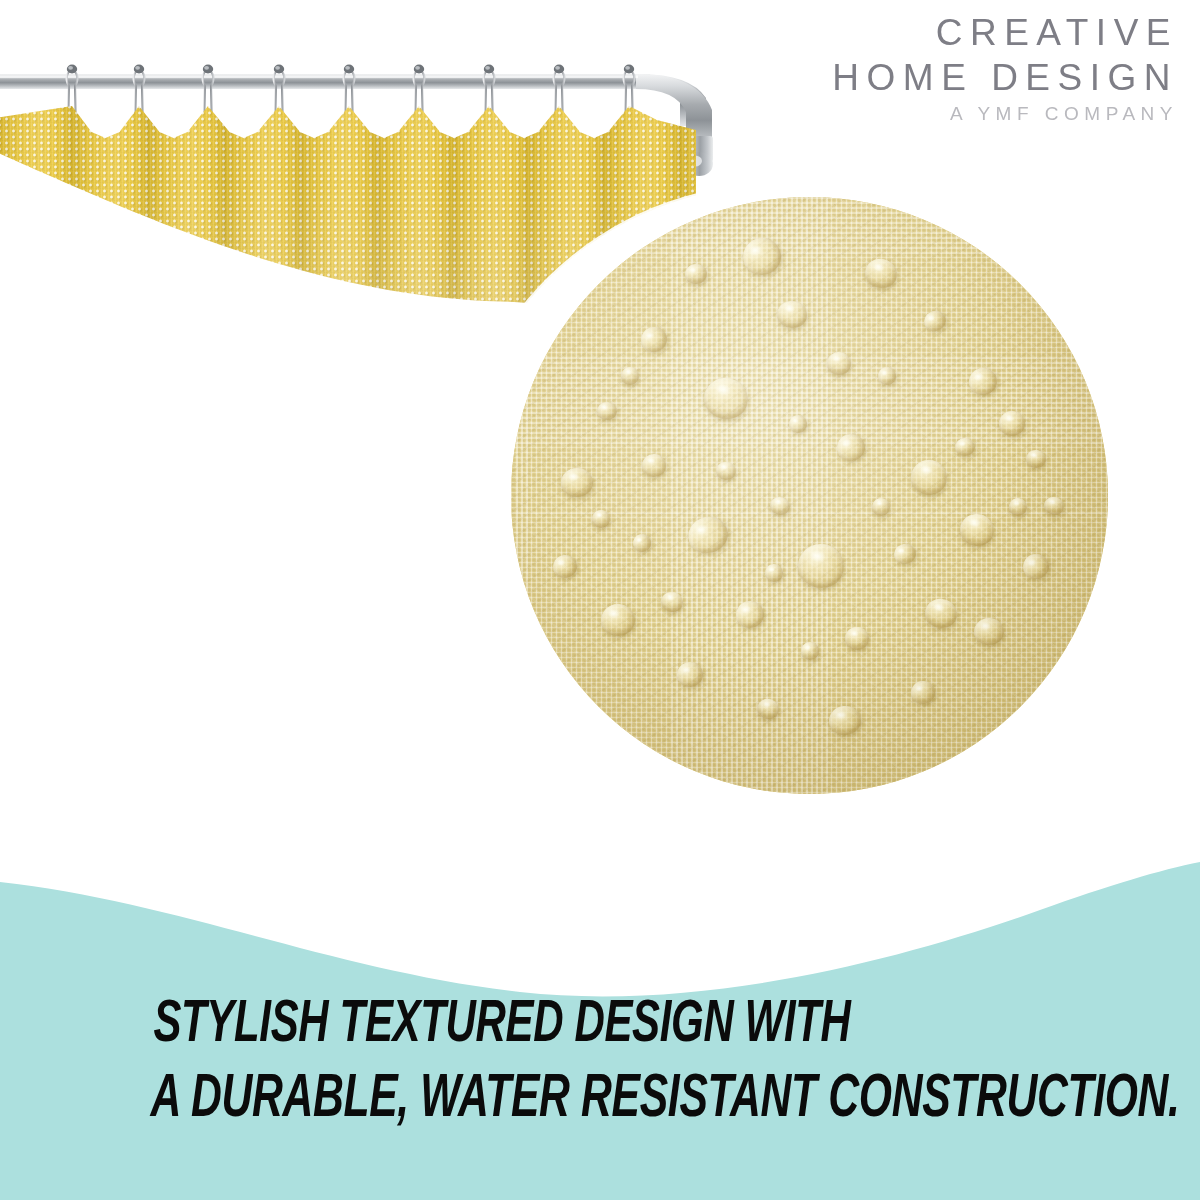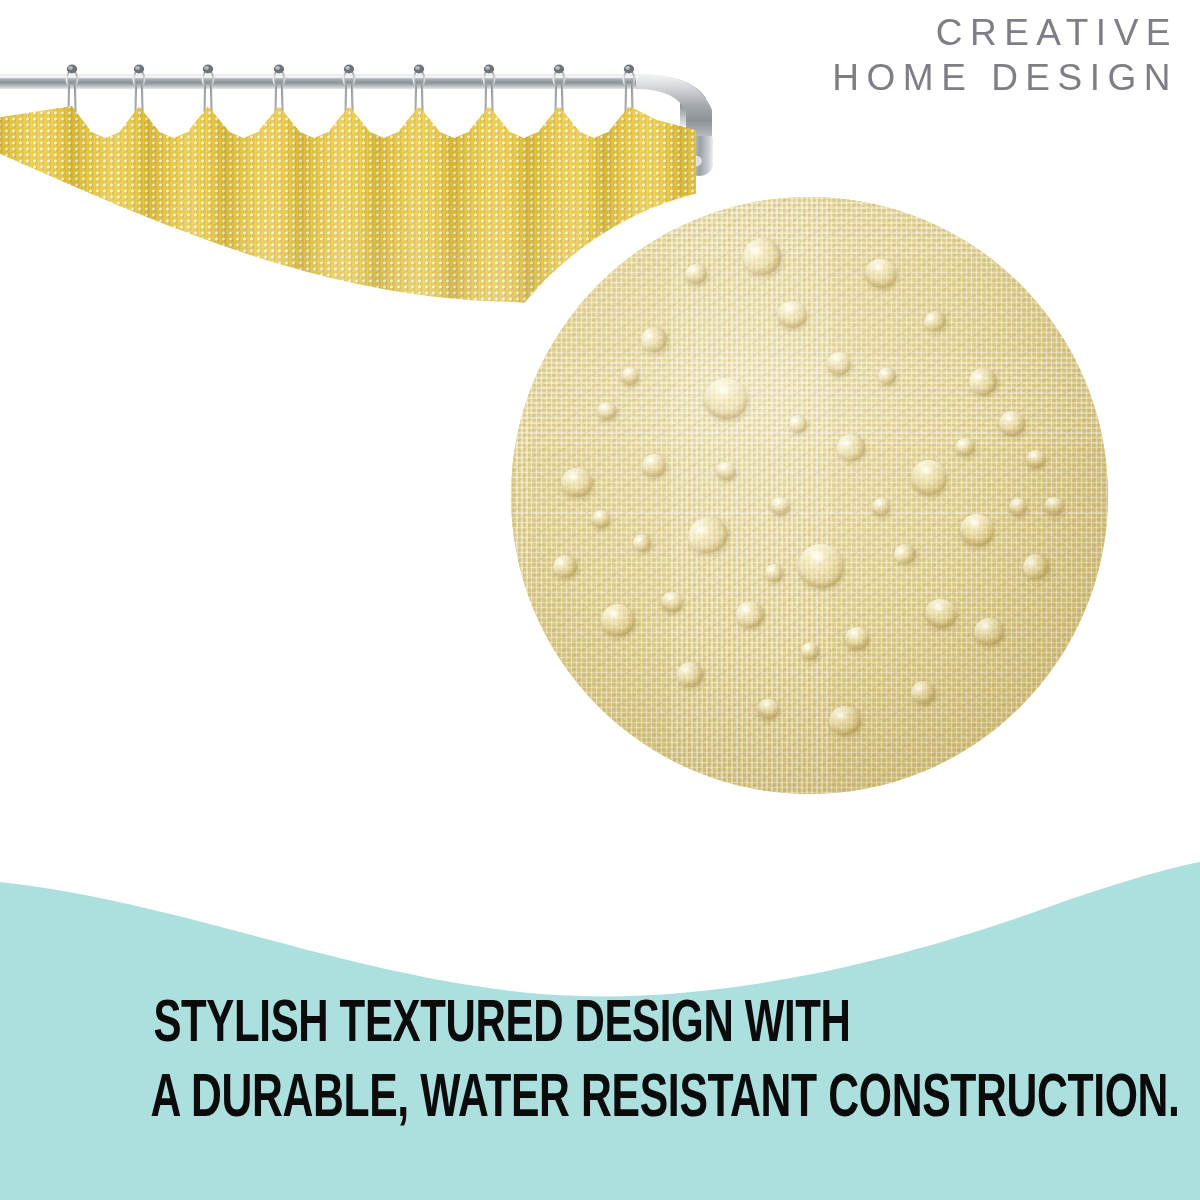--- a/index.html
+++ b/index.html
@@ -233,20 +233,21 @@
     height: 360px;
     pointer-events: none;
   }
   #tagline {
     position: absolute;
     left: 0;
     bottom: 68px;
     width: 1004px;
     text-align: center;
     user-select: none;
+    font-style: italic;
   }
   .tagline-line {
     display: block;
     font-family: "Liberation Sans Narrow", "Liberation Sans", sans-serif;
     font-weight: 700;
     font-size: 60px;
     line-height: 74px;
     letter-spacing: -0.5px;
     color: #0b0b0b;
     transform: scaleX(0.70);
@@ -258,20 +259,21 @@
   }
 </style>
 </head>
 <body>
 
 <div id="stage">
 
   <div id="brand-logo">
     <span class="logo-line">CREATIVE</span>
     <span class="logo-line">HOME DESIGN</span>
+    <span class="logo-sub">A YMF COMPANY</span>
   </div>
 
   <svg id="rod-assembly" viewBox="0 0 800 180" width="800" height="180">
     <defs>
       <linearGradient id="rodGrad" x1="0" y1="0" x2="0" y2="1">
         <stop offset="0%" stop-color="#f3f4f5"></stop>
         <stop offset="16%" stop-color="#d6d9dc"></stop>
         <stop offset="38%" stop-color="#a7abaf"></stop>
         <stop offset="58%" stop-color="#8d9297"></stop>
         <stop offset="78%" stop-color="#b6babe"></stop>

